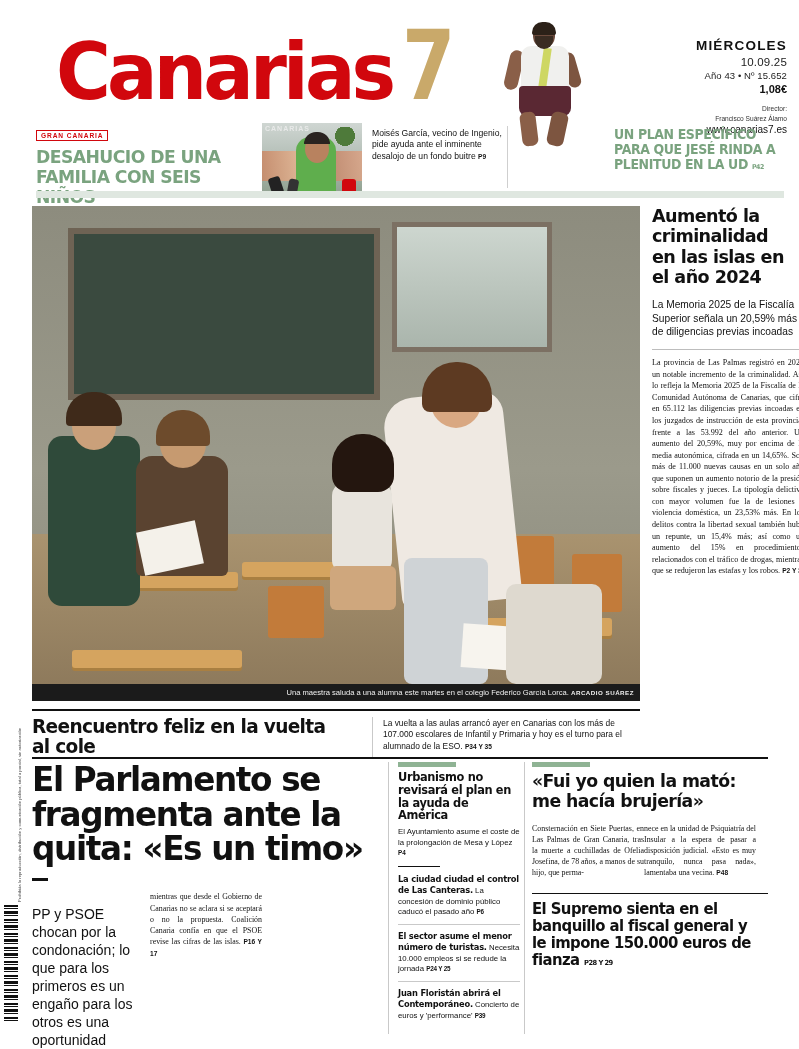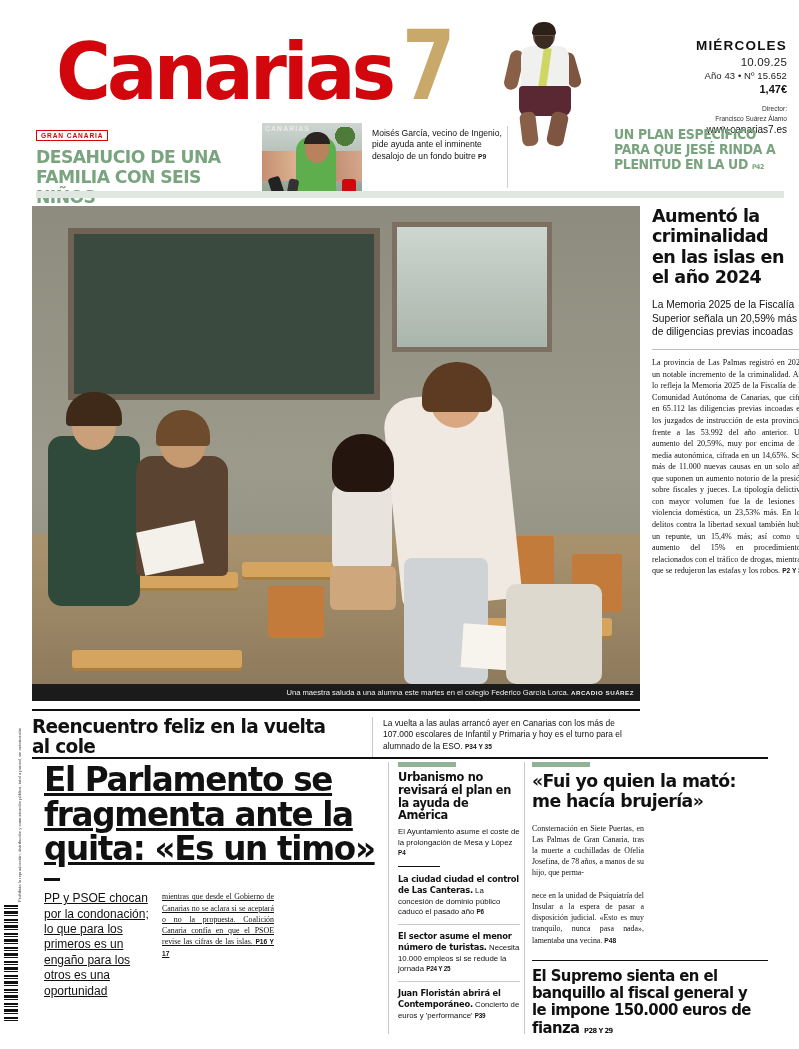--- a/index.html
+++ b/index.html
@@ -127,27 +127,27 @@
     transform:scaleX(.95);transform-origin:left top;}
   .rc-sub{font-size:10.2px;line-height:1.3;color:#111;margin-top:11px;}
   .rc-rule{width:100%;height:1px;background:#bdbdbd;margin:11px 0 7px;}
   .rc-body{font-family:"Liberation Serif", serif;font-size:8.1px;line-height:1.43;
     text-align:justify;color:#111;}
   .rc-body b.pg{font-family:"Liberation Sans",sans-serif;font-size:6.6px;}
 
   
   .bottomrule{position:absolute;left:32px;top:757px;width:736px;height:2px;background:#111;}
   .bottom{position:absolute;left:32px;top:762px;width:736px;height:280px;}
-  .b-left{position:absolute;left:12px;top:0;width:350px;text-decoration:underline;}
+  .b-left{position:absolute;left:0;top:0;width:350px;}
   .b-left h1{margin:0;font-family:"DejaVu Sans", sans-serif;font-weight:bold;
     font-size:34px;line-height:1.02;letter-spacing:-1.4px;color:#111;
     transform:scaleX(.96);transform-origin:left top;}
   .b-dash{width:16px;height:3.4px;background:#111;margin:12px 0 10px;}
   .b-cols{display:flex;gap:10px;}
-  .b-lead{width:108px;font-size:12px;line-height:1.28;color:#111;}
+  .b-lead{width:108px;font-size:14px;line-height:1.28;color:#111;margin-top:15px;}
   .b-txt{width:112px;font-family:"Liberation Serif", serif;font-size:7.9px;
     line-height:1.42;text-align:justify;color:#111;}
   .b-txt b.pg{font-family:"Liberation Sans",sans-serif;font-size:6.6px;}
 
   .vline{position:absolute;width:1px;background:#c9c9c9;}
 
   .b-mid{position:absolute;left:366px;top:0;width:122px;}
   .greenbar{width:58px;height:5px;background:#8fb394;margin-bottom:4px;}
   .b-mid h3{margin:0;font-family:"DejaVu Sans", sans-serif;font-weight:bold;
     font-size:11.4px;line-height:1.12;color:#111;letter-spacing:-.35px;}
@@ -156,21 +156,21 @@
   .brief{margin-top:6px;padding-top:6px;border-top:1px solid #c9c9c9;
     font-size:7.8px;line-height:1.35;color:#111;}
   .brief b{font-family:"DejaVu Sans",sans-serif;font-size:8.3px;letter-spacing:-.2px;}
   .brief b.pg{font-family:"Liberation Sans",sans-serif;font-size:6.3px;}
   .brief-hr{width:42px;height:1px;background:#111;margin:7px 0;}
 
   .b-right{position:absolute;left:500px;top:0;width:236px;}
   .b-right h2{margin:0;font-family:"DejaVu Sans", sans-serif;font-weight:bold;
     font-size:18px;line-height:1.1;color:#111;letter-spacing:-.6px;
     transform:scaleX(.96);transform-origin:left top;}
-  .br-cols{display:flex;gap:11px;margin-top:12px;flex-direction:column;}
+  .br-cols{display:flex;margin-top:12px;}
   .br-cols div{width:112px;font-family:"Liberation Serif", serif;
     font-size:7.9px;line-height:1.42;text-align:justify;color:#111;}
   .br-cols b.pg{font-family:"Liberation Sans",sans-serif;font-size:6.6px;}
   .br-rule{width:100%;height:1.6px;background:#111;margin:14px 0 7px;}
   .b-right h2.small{font-size:15.5px;}
 
   
   .barcode{position:absolute;left:4px;top:905px;width:14px;height:118px;
     background:repeating-linear-gradient(180deg,#111 0 2px,#fff 2px 3px,#111 3px 4px,#fff 4px 6px,#111 6px 9px,#fff 9px 10px,#111 10px 11px,#fff 11px 14px);}
   .legal{position:absolute;left:17px;top:902px;width:124px;
@@ -199,21 +199,21 @@
       <div class="ath-legR"></div>
       <div class="ath-head"></div>
       <div class="ath-hair"></div>
       <div class="ath-beard"></div>
     </div>
 
     <div class="dateblock">
       <div class="dow">MIÉRCOLES</div>
       <div class="dnum">10.09.25</div>
       <div class="dyear">Año 43 • Nº 15.652</div>
-      <div class="dprice">1,47€</div>
+      <div class="dprice">1,08€</div>
       <div class="dmeta">
         <div>Director:</div>
         <div>Francisco Suárez Álamo</div>
         <div class="site">www.canarias7.es</div>
       </div>
     </div>
   </div>
 
   <div class="teasers">
 

